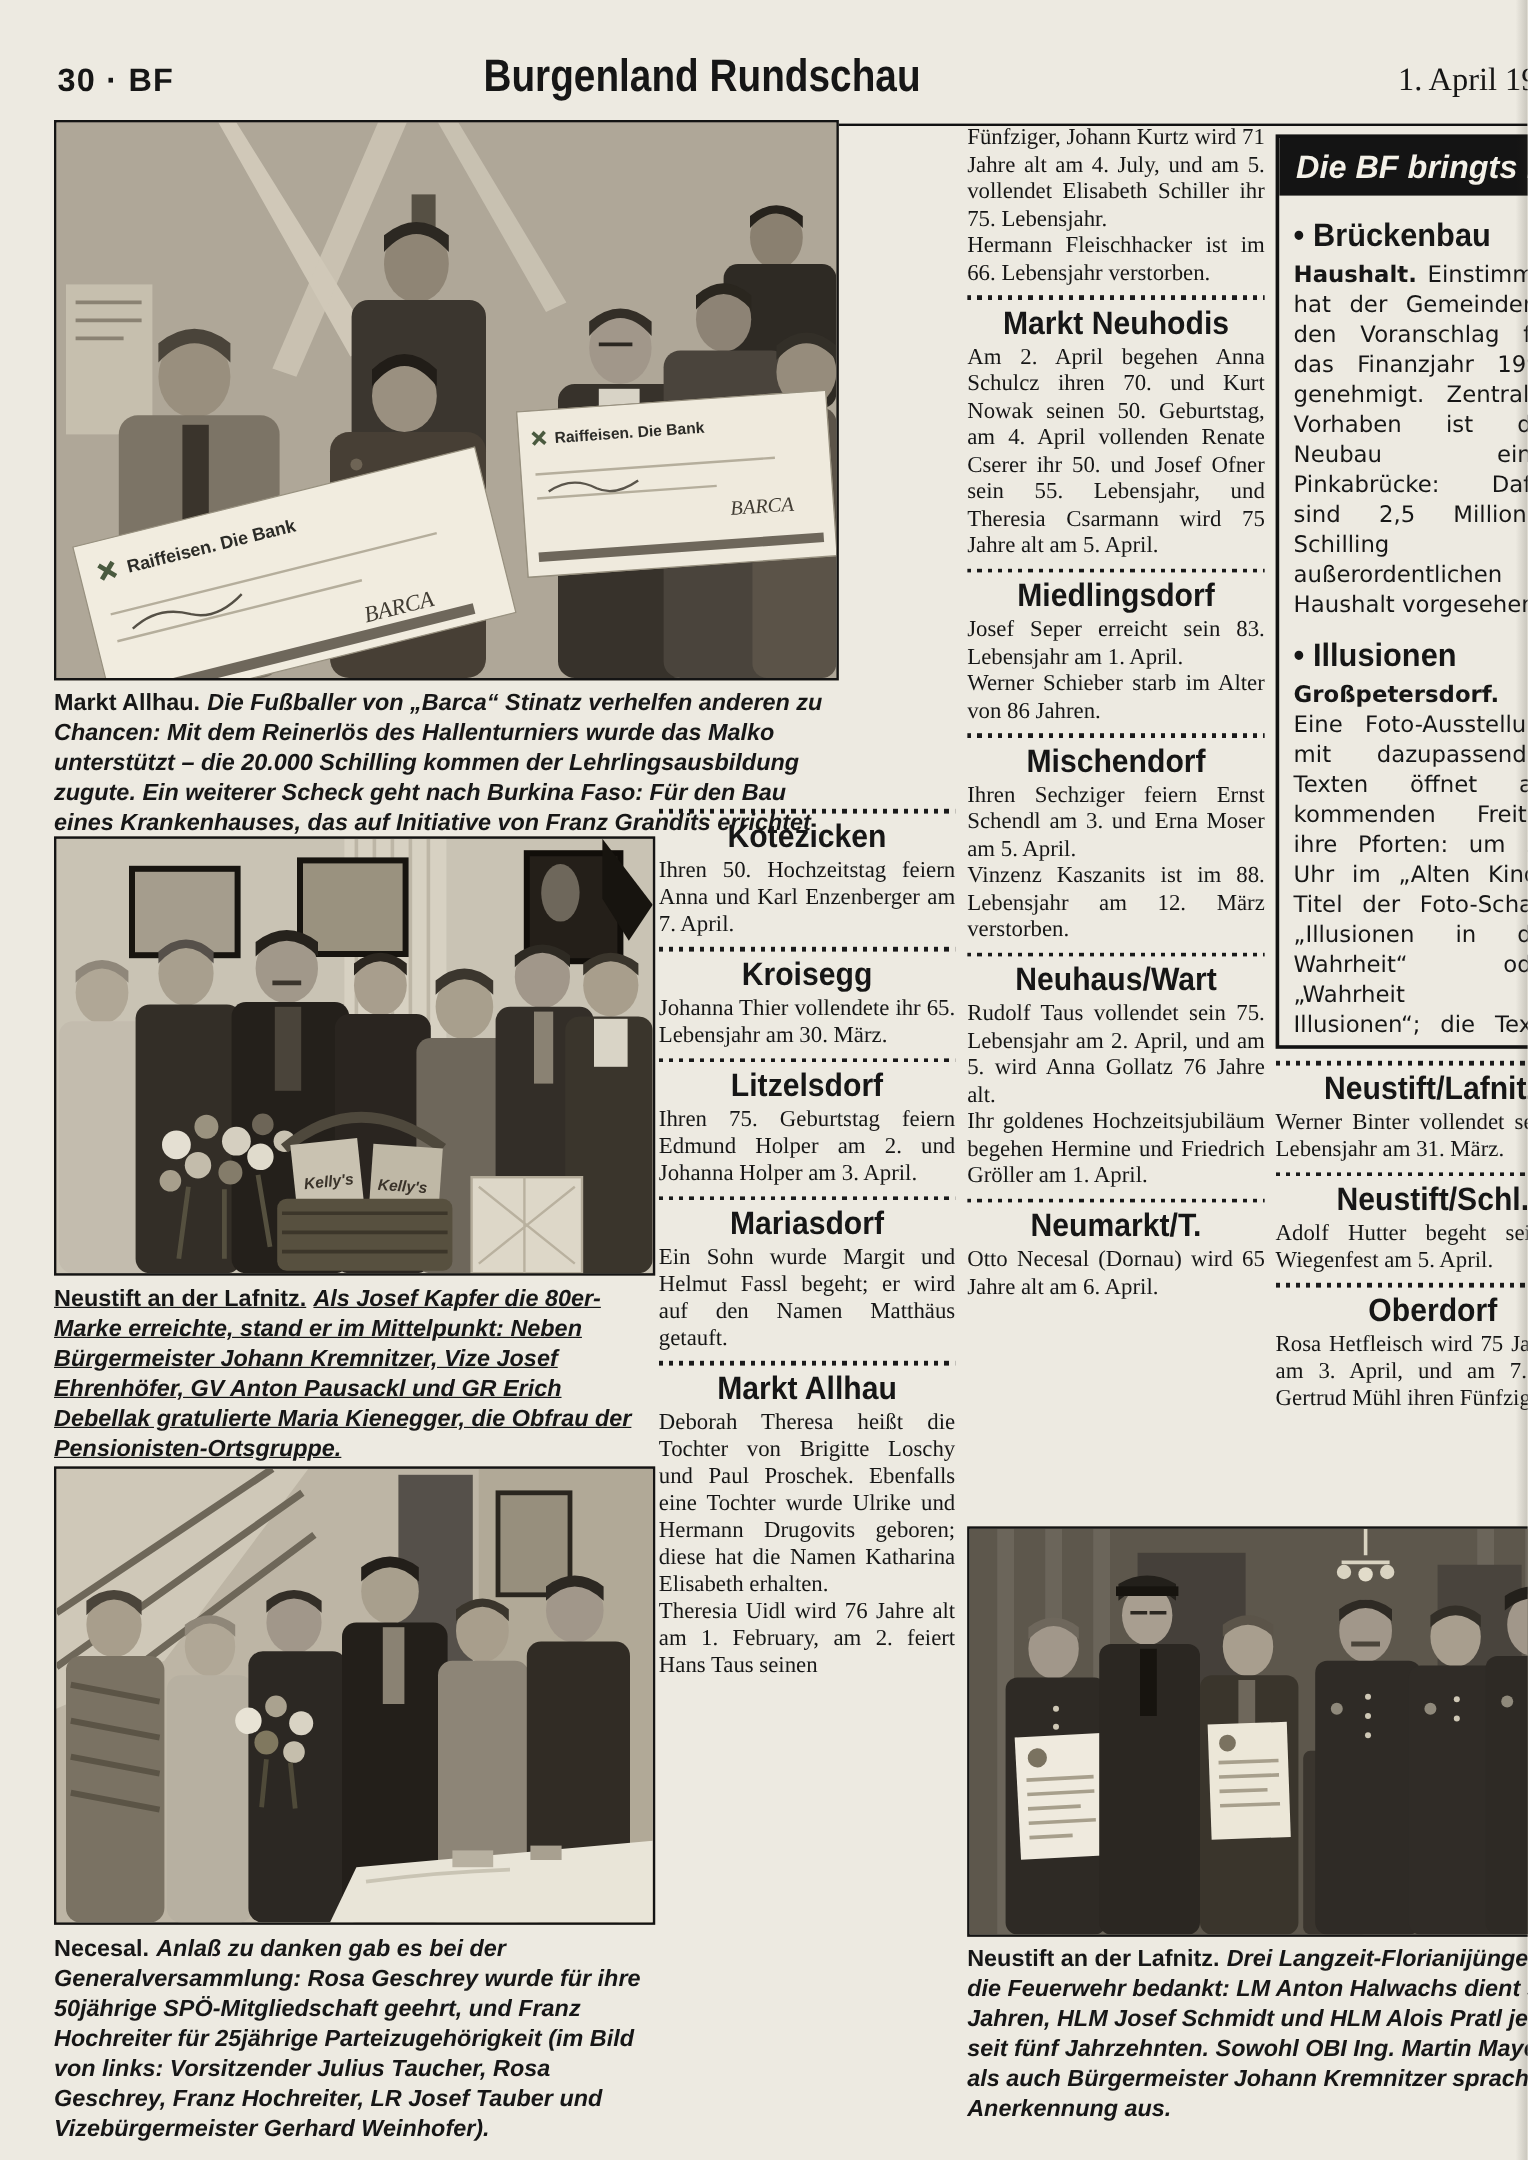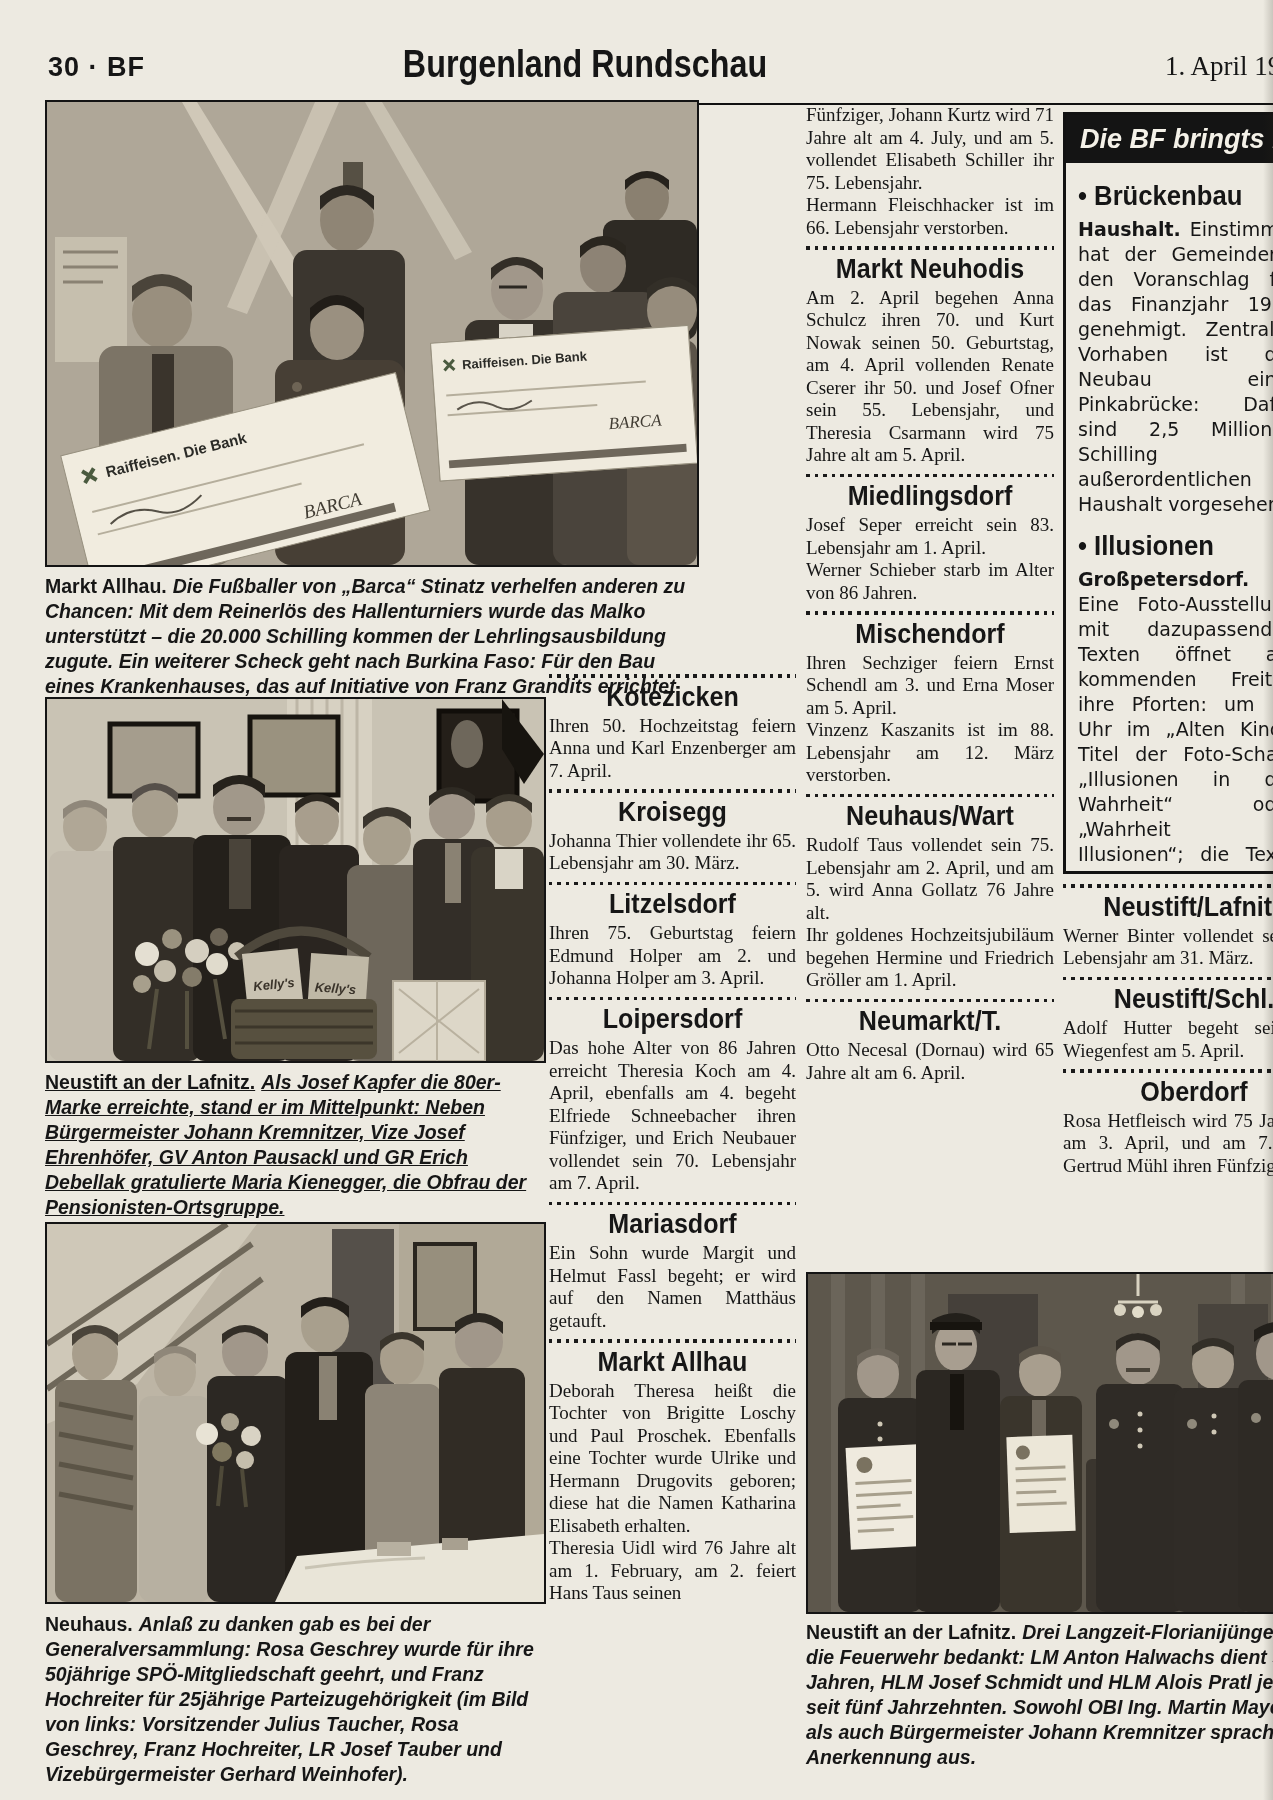--- a/index.html
+++ b/index.html
@@ -228,43 +228,38 @@
 
   <g>
     <polygon points="250,332 497,310 497,378 228,378" fill="#e9e5d8"></polygon>
     <path d="M258 344 q60 -8 120 -10" stroke="#c9c4b4" stroke-width="3" fill="none"></path>
     <rect x="330" y="318" width="34" height="14" fill="#b7b0a0"></rect>
     <rect x="395" y="314" width="26" height="12" fill="#a8a090"></rect>
   </g>
 </svg>
 </div>
 <p class="abs caption" style="left:45px;top:1612px;width:499px;">
-  <b class="cap-lead">Neuhaus.</b><i class="cap-body">Anlaß zu danken gab es bei der Generalversammlung: Rosa Geschrey wurde für ihre 50jährige SPÖ-Mitgliedschaft geehrt, und Franz Hochreiter für 25jährige Parteizugehörigkeit (im Bild von links: Vorsitzender Julius Taucher, Rosa Geschrey, Franz Hochreiter, LR Josef Tauber und Vizebürgermeister Gerhard Weinhofer).</i>
+  <b class="cap-lead">Necesal.</b><i class="cap-body">Anlaß zu danken gab es bei der Generalversammlung: Rosa Geschrey wurde für ihre 50jährige SPÖ-Mitgliedschaft geehrt, und Franz Hochreiter für 25jährige Parteizugehörigkeit (im Bild von links: Vorsitzender Julius Taucher, Rosa Geschrey, Franz Hochreiter, LR Josef Tauber und Vizebürgermeister Gerhard Weinhofer).</i>
 </p>
 
 <div class="abs col" style="left:549px;top:674px;width:247px;">
   <section>
     <div class="dot" style="margin-top:0"></div>
     <h3 class="sec-title">Kotezicken</h3>
     <p class="sec-body">Ihren 50. Hochzeitstag feiern Anna und Karl Enzenberger am 7. April.</p>
   </section>
   <section>
     <div class="dot"></div>
     <h3 class="sec-title">Kroisegg</h3>
     <p class="sec-body">Johanna Thier vollendete ihr 65. Lebensjahr am 30. März.</p>
   </section>
   <section>
     <div class="dot"></div>
     <h3 class="sec-title">Litzelsdorf</h3>
     <p class="sec-body">Ihren 75. Geburtstag feiern Edmund Holper am 2. und Johanna Holper am 3. April.</p>
-  </section>
-  <section>
-    <div class="dot"></div>
-    <h3 class="sec-title">Loipersdorf</h3>
-    <p class="sec-body">Das hohe Alter von 86 Jahren erreicht Theresia Koch am 4. April, ebenfalls am 4. begeht Elfriede Schneebacher ihren Fünfziger, und Erich Neubauer vollendet sein 70. Lebensjahr am 7. April.</p>
   </section>
   <section>
     <div class="dot"></div>
     <h3 class="sec-title">Mariasdorf</h3>
     <p class="sec-body">Ein Sohn wurde Margit und Helmut Fassl begeht; er wird auf den Namen Matthäus getauft.</p>
   </section>
   <section>
     <div class="dot"></div>
     <h3 class="sec-title">Markt Allhau</h3>
     <p class="sec-body">Deborah Theresa heißt die Tochter von Brigitte Loschy und Paul Proschek. Ebenfalls eine Tochter wurde Ulrike und Hermann Drugovits geboren; diese hat die Namen Katharina Elisabeth erhalten.

